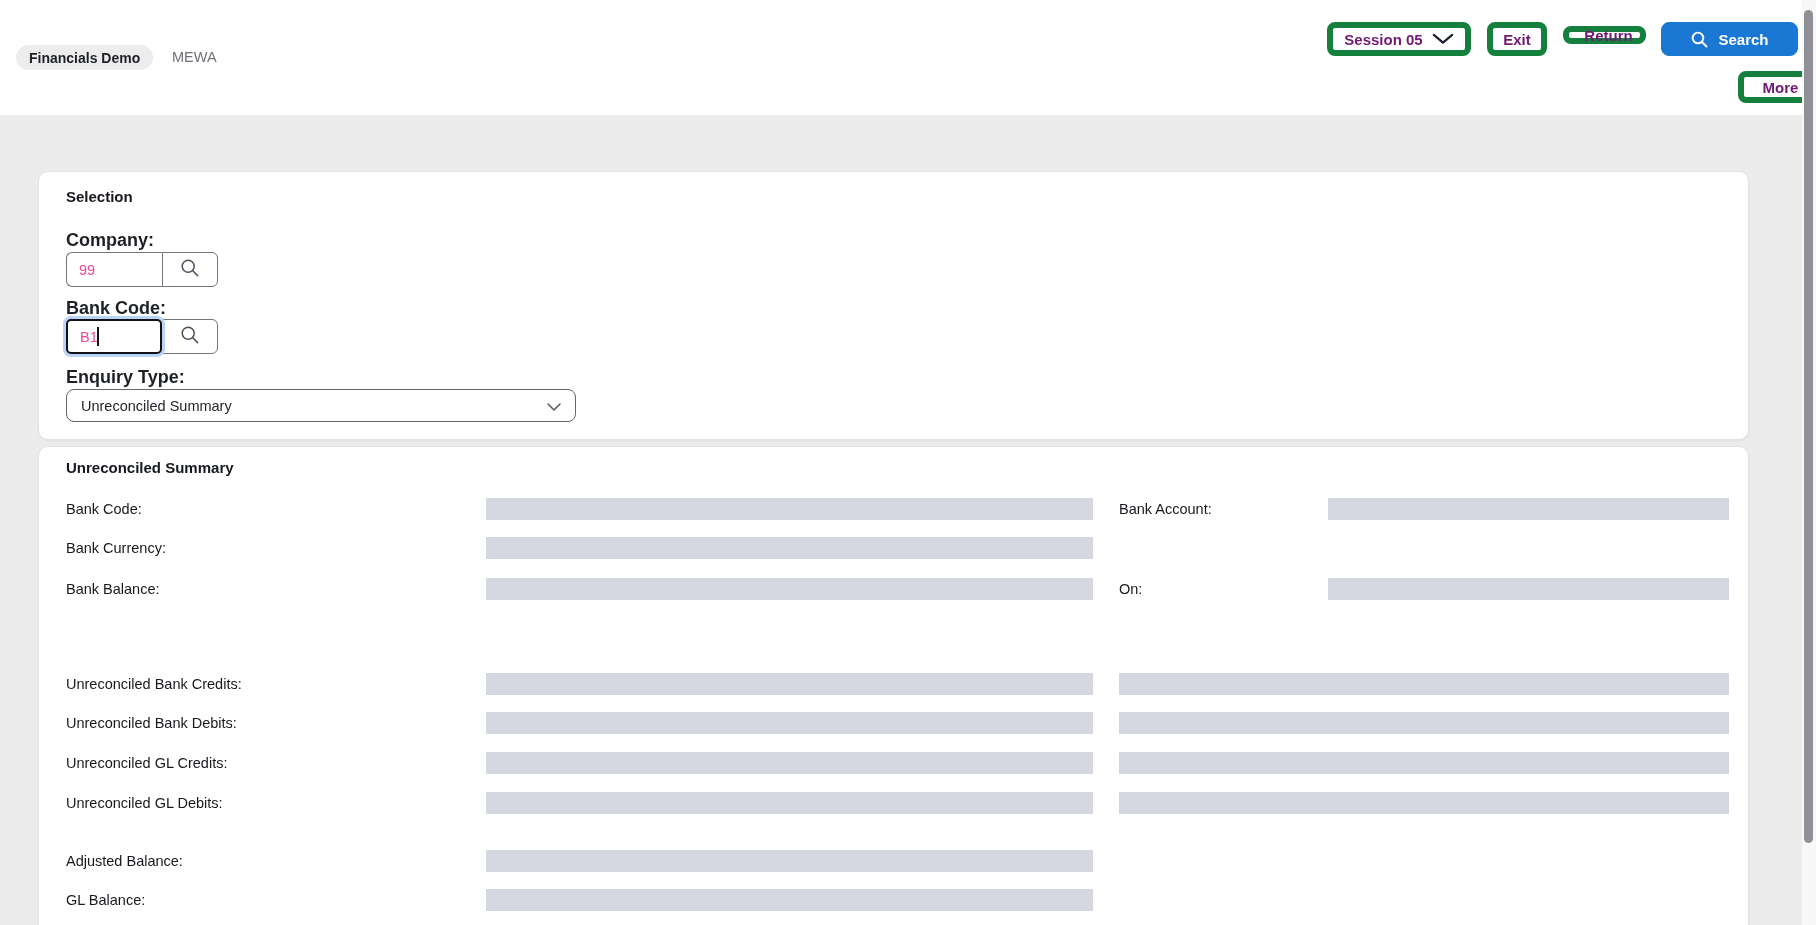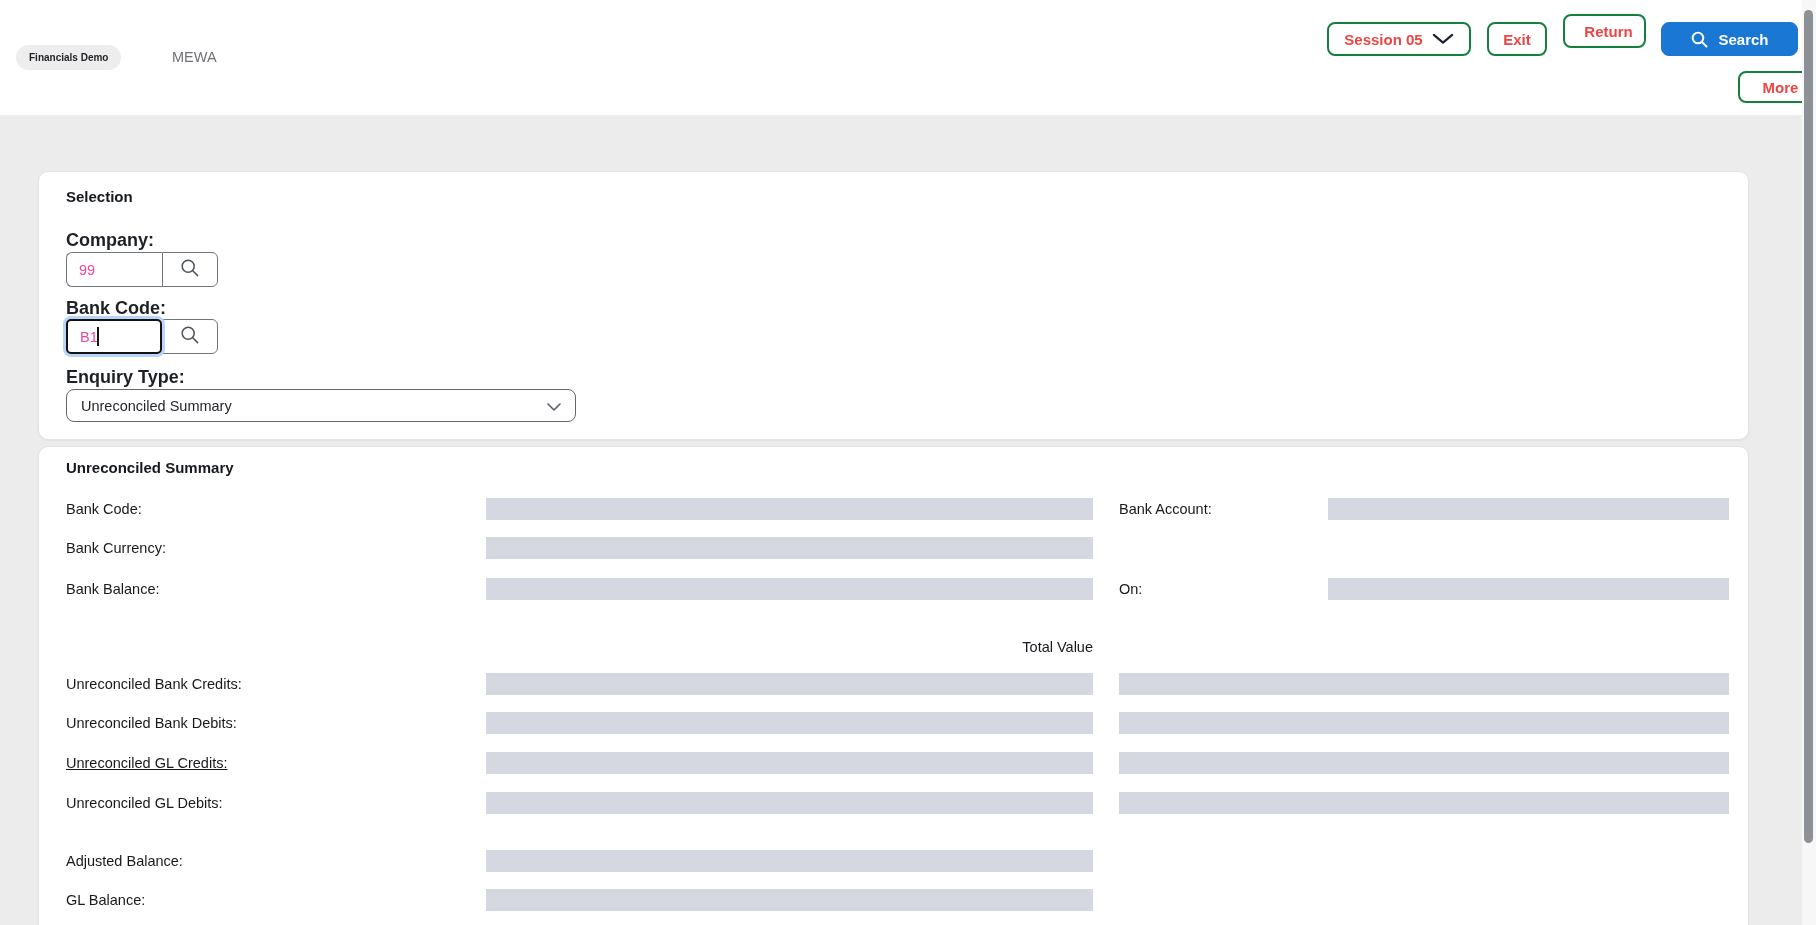--- a/index.html
+++ b/index.html
@@ -6,31 +6,31 @@
   html,body { width:1816px; height:925px; overflow:hidden; background:#ffffff;
               font-family:"Liberation Sans", sans-serif; color:#15181d; }
   #canvas { position:relative; width:1816px; height:925px; background:#ffffff; }
 
   
   .header { position:absolute; left:0; top:0; width:1816px; height:115px; background:#ffffff; }
   .page-title { position:absolute; left:16px; top:8px; font-size:27px; font-weight:700;
                 letter-spacing:-0.3px; color:#121418; }
   .badge { position:absolute; left:16px; top:45px; height:25px; background:#ededee;
            border-radius:13px; padding:1px 13px; display:flex; align-items:center;
-           font-size:10px; font-weight:700; color:#1d2025; }
+           font-size:14px; font-weight:700; color:#1d2025; }
   .workspace { position:absolute; left:172px; top:49px; font-size:14.5px; color:#6f7277; }
 
   .btn { position:absolute; display:flex; align-items:center; justify-content:center;
-         gap:9px; background:#ffffff; border:2px solid #15803d; border-radius:8px;
-         font-size:15px; font-weight:700; color:#ef4444; cursor:pointer;
+         gap:9px; background:#ffffff; border:6px solid #15803d; border-radius:8px;
+         font-size:15px; font-weight:700; color:#701a75; cursor:pointer;
          font-family:"Liberation Sans", sans-serif; }
   .btn svg { display:block; }
   .btn-session { left:1327px; top:22px; width:144px; height:34px; }
   .btn-exit    { left:1487px; top:22px; width:60px;  height:34px; }
-  .btn-return  { left:1563px; top:14px; width:83px;  height:34px;padding-left:8px; }
+  .btn-return  { left:1563px; top:26px; width:83px;  height:18px;padding-left:8px; }
   .btn-search  { left:1661px; top:22px; width:137px; height:34px; background:#1a77d4;
                  border:1px solid #1a77d4; color:#ffffff; }
   .btn-more    { left:1738px; top:71px; width:100px; height:32px; }
 
   
   .page-bg { position:absolute; left:0; top:115px; width:1804px; height:810px; background:#ececec; }
 
   .card { position:absolute; left:38px; width:1711px; background:#ffffff;
           border:1px solid #e3e3e4; border-radius:10px; box-shadow:0 1px 2px rgba(0,0,0,0.05); }
   .card-selection { top:171px; height:269px; }
@@ -174,31 +174,30 @@
     <div class="bar bar-rtop" style="top:51px;"></div>
 
     <div class="row-label" style="left:27px; top:90px;">Bank Currency:</div>
     <div class="bar bar-left" style="top:90px;"></div>
 
     <div class="row-label" style="left:27px; top:131px;">Bank Balance:</div>
     <div class="bar bar-left" style="top:131px;"></div>
     <div class="row-label" style="left:1080px; top:131px;">On:</div>
     <div class="bar bar-rtop" style="top:131px;"></div>
 
-    <div class="col-header" style="left:447px; top:192px; width:607px;">Total Value</div>
 
     <div class="row-label" style="left:27px; top:226px;">Unreconciled Bank Credits:</div>
     <div class="bar bar-left" style="top:226px;"></div>
     <div class="bar bar-rwide" style="top:226px;"></div>
 
     <div class="row-label" style="left:27px; top:265px;">Unreconciled Bank Debits:</div>
     <div class="bar bar-left" style="top:265px;"></div>
     <div class="bar bar-rwide" style="top:265px;"></div>
 
-    <div class="row-label" style="left:27px; top:305px;text-decoration:underline;">Unreconciled GL Credits:</div>
+    <div class="row-label" style="left:27px; top:305px;">Unreconciled GL Credits:</div>
     <div class="bar bar-left" style="top:305px;"></div>
     <div class="bar bar-rwide" style="top:305px;"></div>
 
     <div class="row-label" style="left:27px; top:345px;">Unreconciled GL Debits:</div>
     <div class="bar bar-left" style="top:345px;"></div>
     <div class="bar bar-rwide" style="top:345px;"></div>
 
     <div class="row-label" style="left:27px; top:403px;">Adjusted Balance:</div>
     <div class="bar bar-left" style="top:403px;"></div>
 

